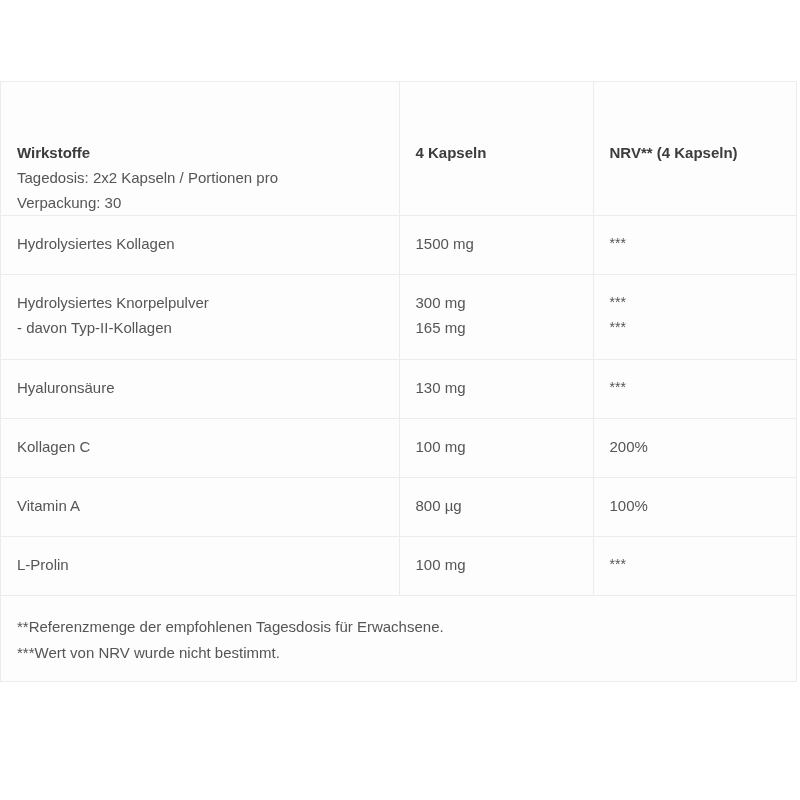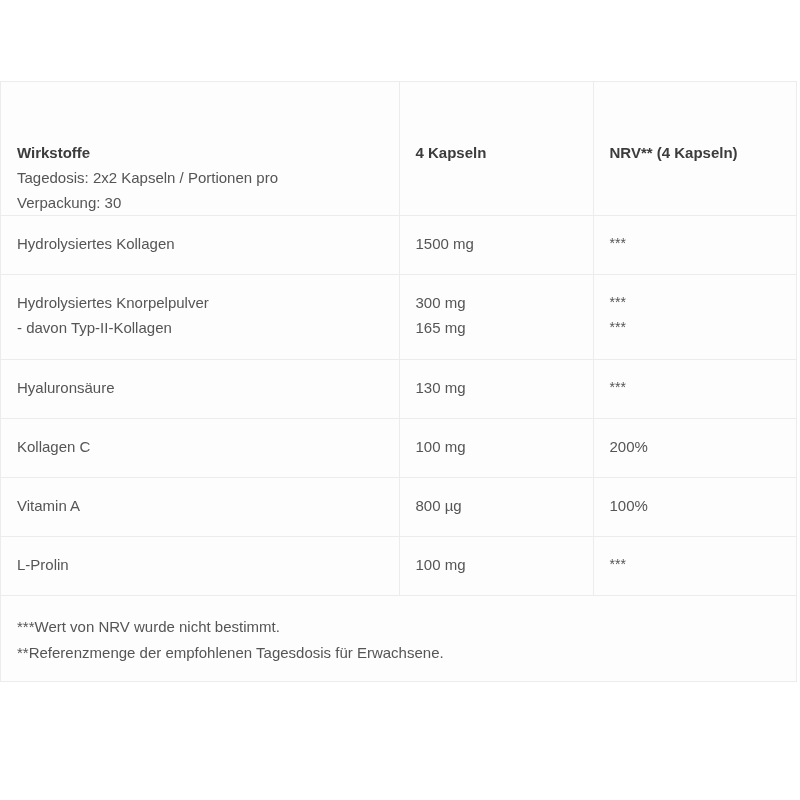--- a/index.html
+++ b/index.html
@@ -145,16 +145,16 @@
         <td>100%</td>
       </tr>
       <tr class="row">
         <td>L-Prolin</td>
         <td>100 mg</td>
         <td class="nrv-stars">***</td>
       </tr>
     </tbody>
   </table>
   <div class="footer">
+    <span class="note">**Referenzmenge der empfohlenen Tagesdosis für Erwachsene.</span>
     <span class="note">***Wert von NRV wurde nicht bestimmt.</span>
-    <span class="note">**Referenzmenge der empfohlenen Tagesdosis für Erwachsene.</span>
   </div>
 </div>
 
 </body></html>

